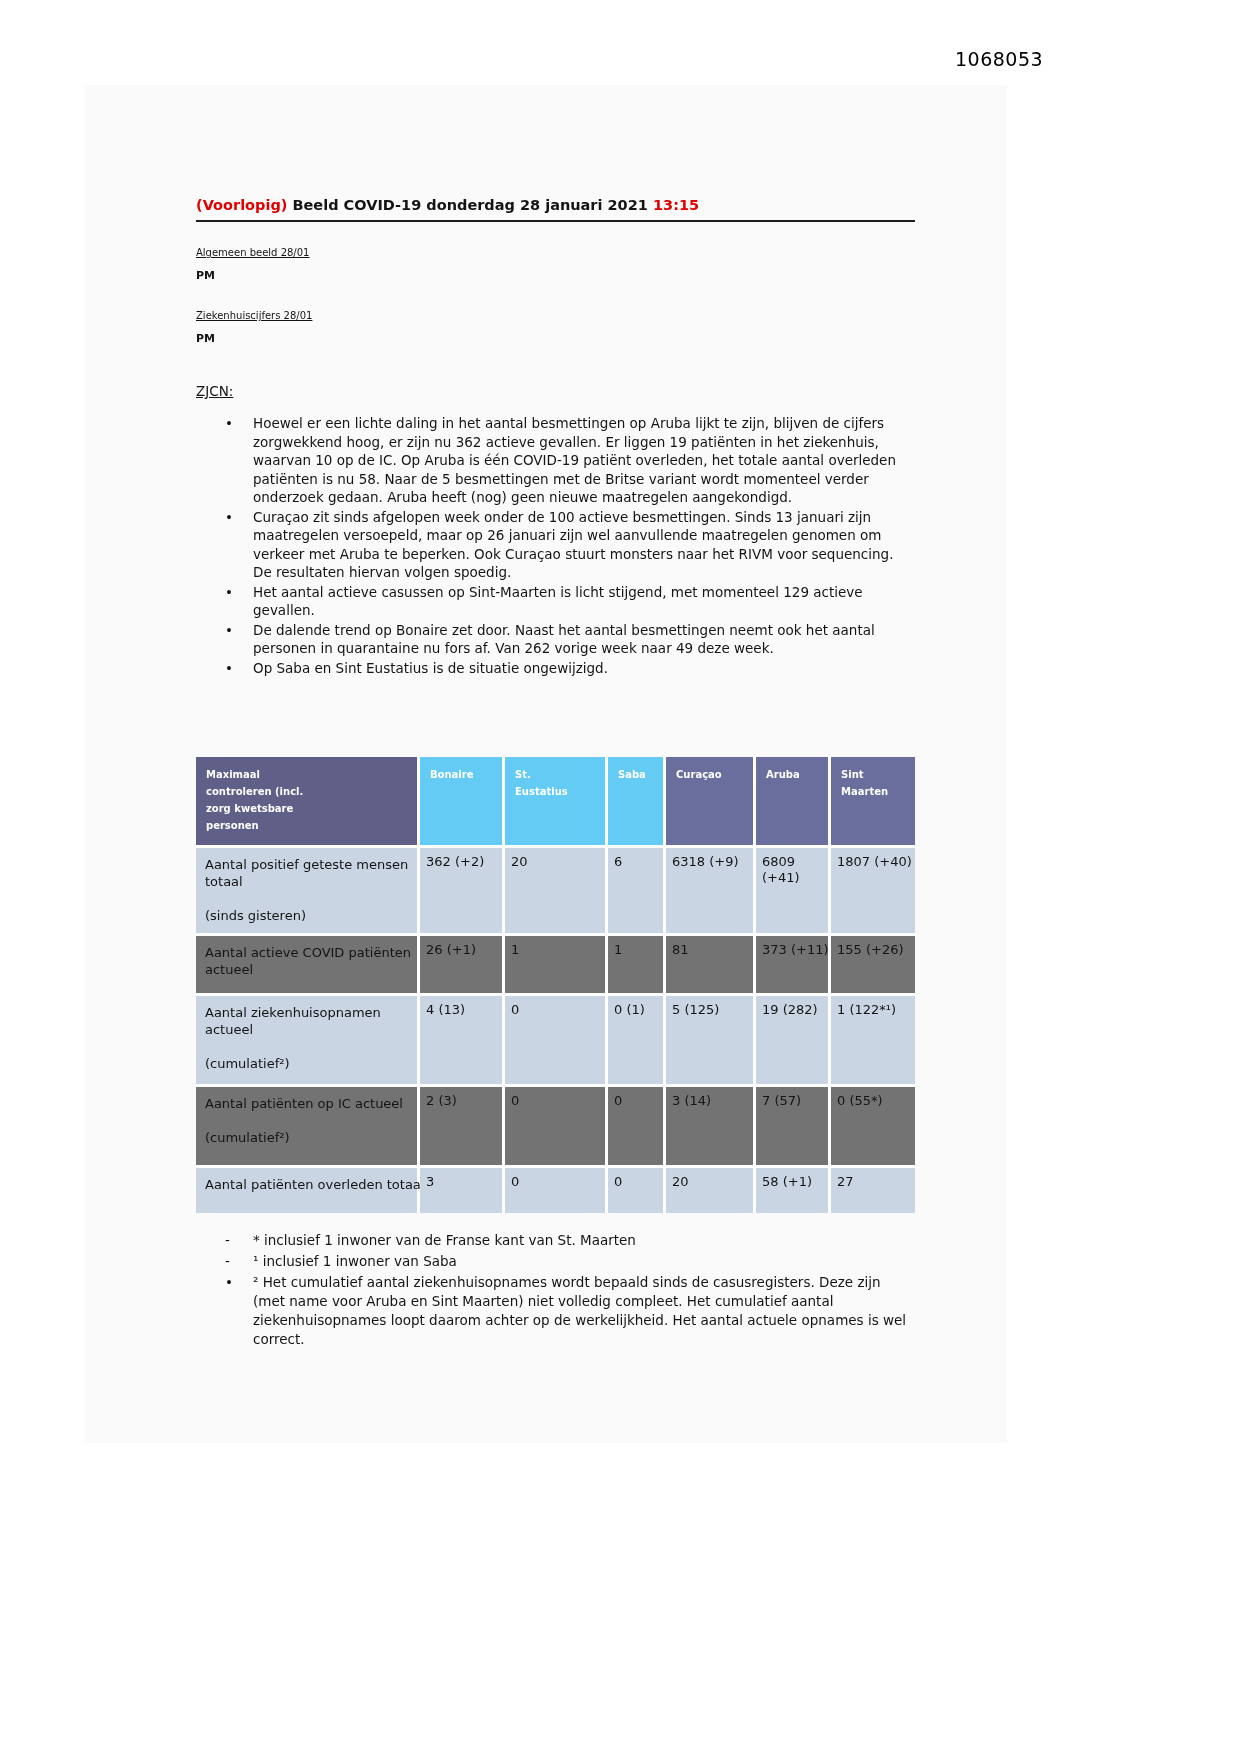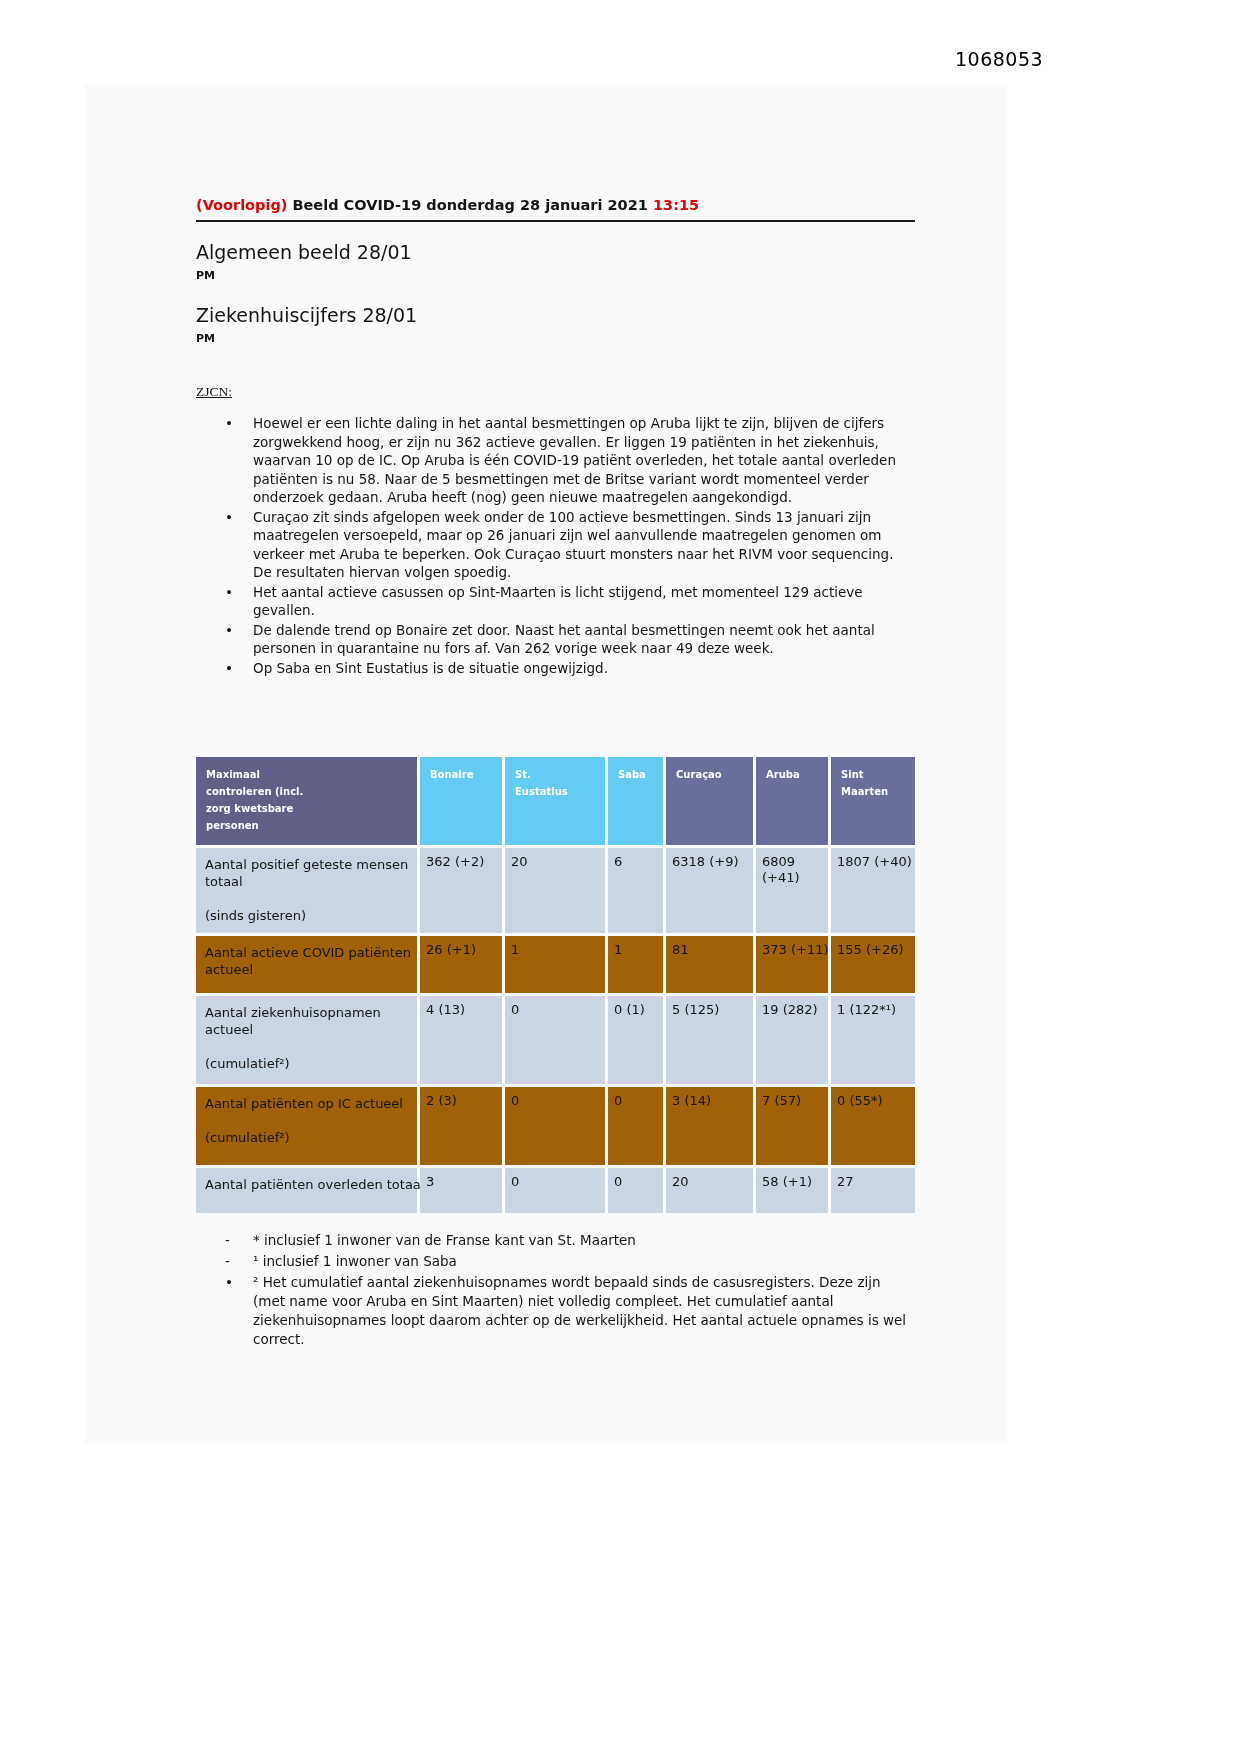--- a/index.html
+++ b/index.html
@@ -15,45 +15,45 @@
   .doc-number {
     position:absolute; left:955px; top:48px; font-size:19px; color:#000;
     letter-spacing:0.5px;
   }
   .content { position:absolute; left:196px; top:0; width:719px; }
 
   .title { margin-top:195px; font-weight:bold; font-size:14.5px; line-height:20px; }
   .red { color:#e00000; }
   .rule { border-bottom:2px solid #1c1c1c; margin-top:5px; width:719px; }
 
-  .sec-heading { font-size:19px; line-height:19px; }
+  .sec-heading { font-size:10px; line-height:19px; text-decoration:underline; }
   .sec-body   { font-size:11px; line-height:19px; font-weight:bold; margin-top:4px; }
   .sec-1 { margin-top:21px; }
   .sec-2 { margin-top:21px; }
 
-  .zjcn-heading { margin-top:34px; font-size:13.5px; line-height:19px; text-decoration:underline;font-family:Liberation Serif, serif; }
+  .zjcn-heading { margin-top:34px; font-size:13.5px; line-height:19px; text-decoration:underline; }
 
   .bullets { margin-top:13px; }
   .bullet-item { position:relative; padding-left:57px; font-size:13.5px; line-height:18.5px; margin-bottom:1px; }
   .bullet-item .marker { position:absolute; left:29px; top:0; }
   .italic { }
 
   .covid-table {
     margin-top:80px; display:grid;
     grid-template-columns:221px 82px 100px 55px 87px 72px 84px;
     grid-template-rows:88px 85px 57px 88px 78px 45px;
     column-gap:3px; row-gap:3px; background:#ffffff;
   }
   .cell { box-sizing:border-box; }
   .hdr { color:#ffffff; font-weight:bold; font-size:10px; line-height:17px; padding:9px 4px 0 10px; }
   .h-corner { background:#5f5f88; white-space:pre-line; }
   .h-blue   { background:#63cbf4; white-space:pre-line; }
   .h-purple { background:#6a6e9d; white-space:pre-line; }
   .row-a { background:#c9d5e2; }
-  .row-b { background:#a16207; }
+  .row-b { background:#737373; }
   .lbl { font-size:13px; line-height:17px; padding:8px 2px 2px 9px; }
   .lbl .sub { margin-top:17px; }
   .nowrap { white-space:nowrap; }
   .val { font-size:13px; line-height:16px; padding:6px 2px 0 6px; }
 
   .footnotes { margin-top:18px; }
   .fn-item { position:relative; padding-left:57px; font-size:13.5px; line-height:19px; margin-bottom:2px; }
   .fn-item .marker { position:absolute; left:29px; top:0; }
 </style>
 </head>

